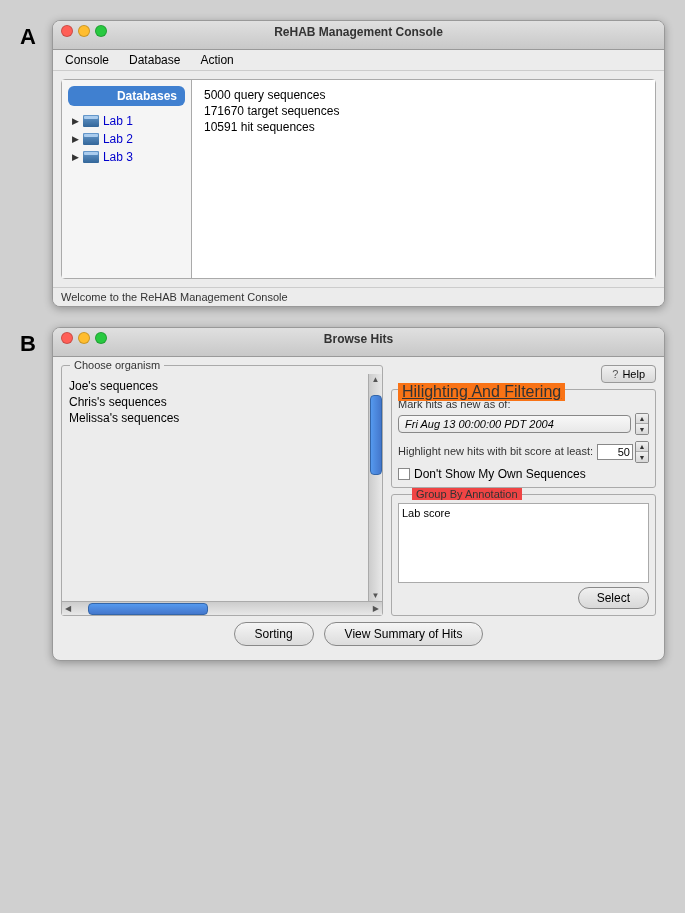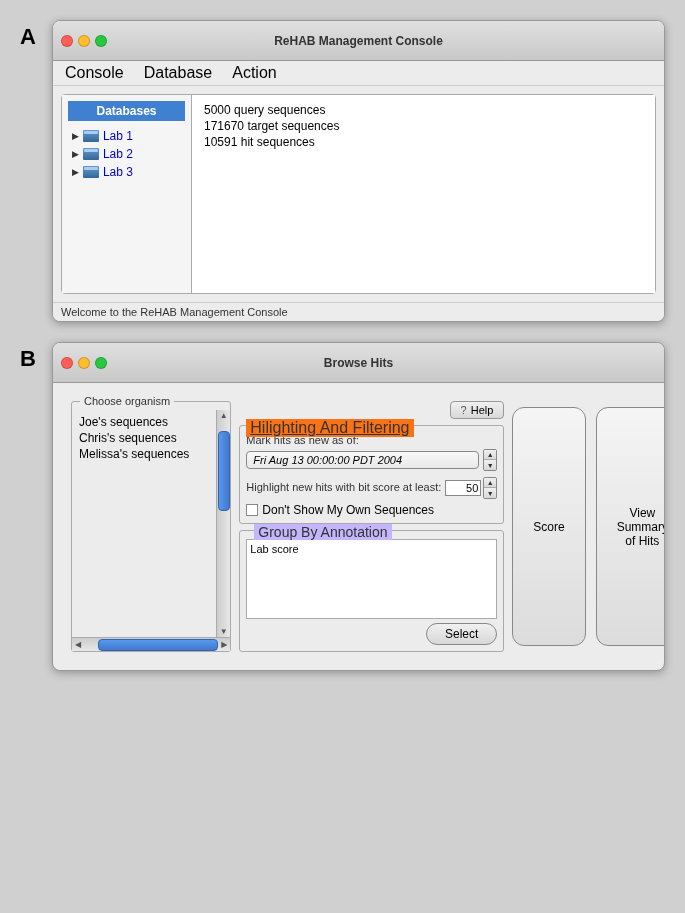--- a/index.html
+++ b/index.html
@@ -39,23 +39,23 @@
       border: 1px solid #999;
       box-shadow: 0 2px 8px rgba(0,0,0,0.3);
       overflow: hidden;
       flex: 1;
     }
 
     .title-bar {
       background: linear-gradient(to bottom, #e0e0e0, #c8c8c8);
       border-bottom: 1px solid #999;
       display: flex;
-      align-items: center;
+      align-items: flex-start;
       padding: 4px 8px;
-      height: 40px;
+      height: 29px;
       position: relative;
     }
     .title-bar-title {
       position: absolute;
       left: 50%;
       transform: translateX(-50%);
       font-size: 12px;
       font-weight: bold;
       color: #333;
       white-space: nowrap;
@@ -78,21 +78,21 @@
 
     
     .menu-bar {
       background: #ececec;
       border-bottom: 1px solid #ccc;
       padding: 2px 8px;
       display: flex;
       gap: 12px;
     }
     .menu-item {
-      font-size: 16px;
+      font-size: 12px;
       color: #000;
       cursor: pointer;
       padding: 1px 4px;
     }
 
     
     .window-a-content {
       display: flex;
       flex-direction: row;
       background: white;
@@ -105,23 +105,23 @@
       width: 130px;
       border-right: 1px solid #aaa;
       padding: 6px;
       background: #f5f5f5;
     }
     .databases-header {
       background: #4080d0;
       color: white;
       font-size: 12px;
       font-weight: bold;
-      text-align: center;
+      text-align: right;
       padding: 3px 8px;
-      border-radius: 0;
+      border-radius: 6px;
       margin-bottom: 6px;
     }
     .db-item {
       display: flex;
       align-items: center;
       gap: 4px;
       padding: 2px 4px;
       cursor: pointer;
       color: #0000cc;
     }
@@ -152,24 +152,23 @@
     .status-bar {
       background: #ececec;
       border-top: 1px solid #ccc;
       padding: 3px 8px;
       font-size: 11px;
       color: #333;
     }
 
     
     .window-b-content {
-      padding: 18px;
-      display: flex;
-      flex-direction: row;
-      gap: 8px;
+      padding: 8px;
+      display: flex;
+      flex-direction: column;
     }
 
     .browse-main {
       display: flex;
       flex-direction: row;
       gap: 8px;
     }
 
     
     .organism-panel {
@@ -424,24 +423,24 @@
       border-radius: 3px;
       position: relative;
       padding: 8px 6px 6px;
       flex: 1;
       display: flex;
       flex-direction: column;
     }
     .annotation-group-legend {
       position: absolute;
       top: -7px;
-      left: 14px;
-      background: #c4b5fd;
+      left: 20px;
+      background: #ef4444;
       padding: 0 4px;
-      font-size: 14px;
+      font-size: 11px;
       color: #333;
     }
     .annotation-list {
       flex: 1;
       background: white;
       border: 1px solid #aaa;
       min-height: 80px;
       padding: 3px;
       font-size: 11px;
     }
@@ -604,18 +603,18 @@
               <div>Lab score</div>
             </div>
             <div class="select-btn-row">
               <button class="select-button">Select</button>
             </div>
           </div>
         </div>
       </div>
 
       <div class="bottom-buttons">
-        <button class="bottom-btn">Score</button>
+        <button class="bottom-btn">Sorting</button>
         <button class="bottom-btn">View Summary of Hits</button>
       </div>
     </div>
   </div>
 </div>
 
 </body></html>

